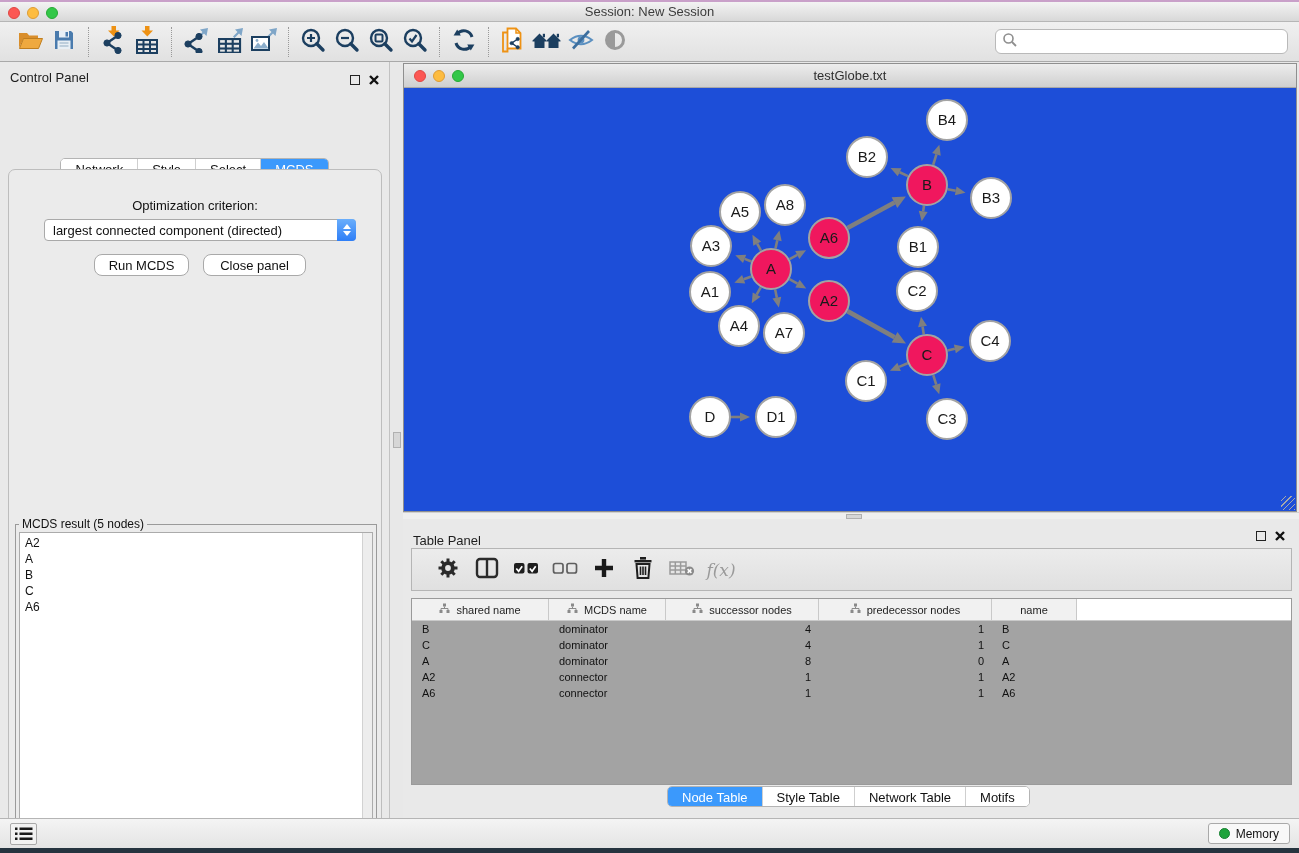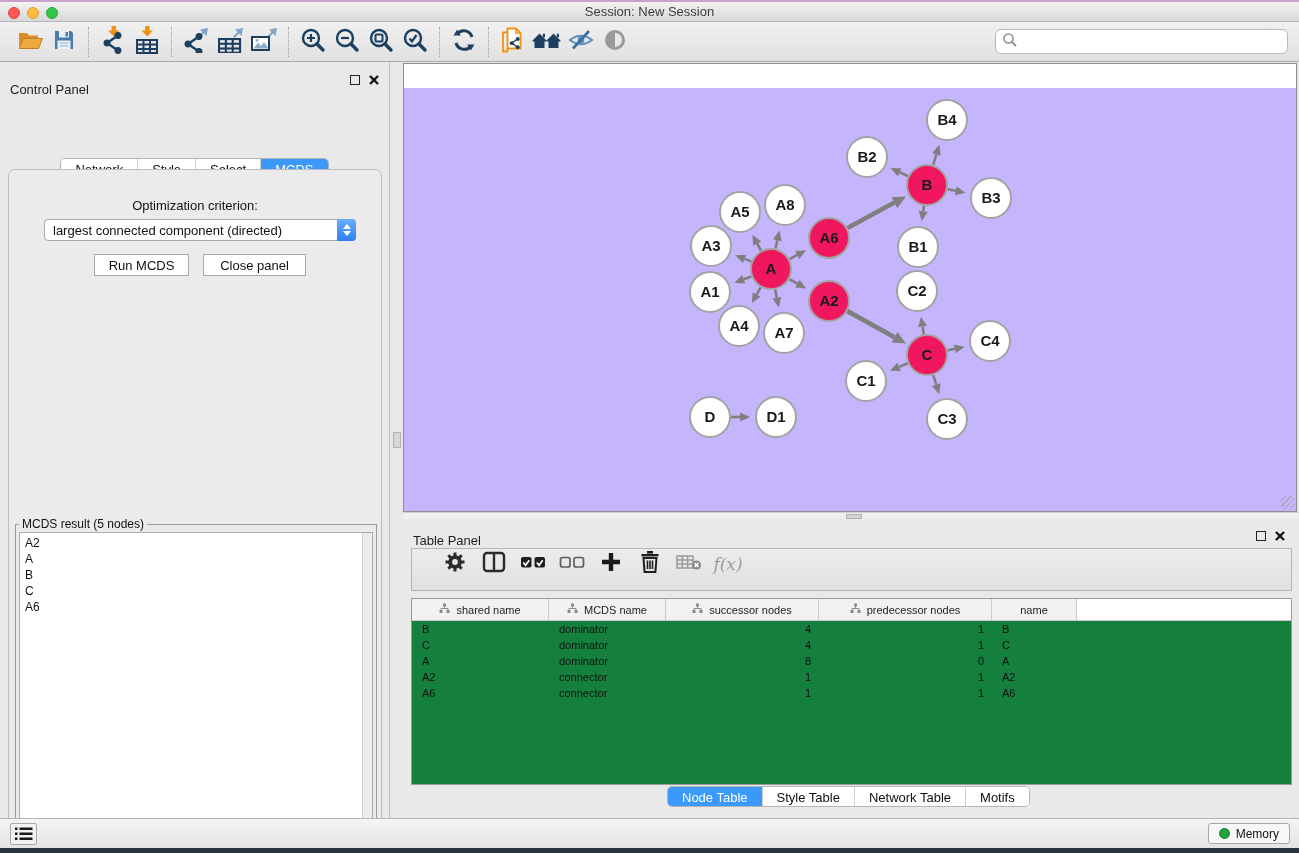--- a/index.html
+++ b/index.html
@@ -25,79 +25,79 @@
   .tb-group { display:flex; align-items:center; padding:0 7px; }
   .tb-sep { width:1px; height:30px; border-left:1px dotted #999; }
   .tb-btn { width:34px; height:32px; display:flex; align-items:center; justify-content:center; }
   #search-box { margin-left:auto; margin-right:11px; width:293px; height:25px; background:#fff;
     border:1px solid #b9b9b9; border-radius:6px; display:flex; align-items:center; padding-left:6px; }
   #search-box input { border:none; outline:none; flex:1; font-size:12px; background:transparent; height:20px; }
 
   
   #control-panel { position:absolute; left:0; top:62px; width:390px; height:756px;
     background:#e9e9e9; border-right:1px solid #c2c2c2; }
-  .panel-header { position:absolute; left:10px; top:20px; font-size:13px; color:#1e1e1e; }
+  .panel-header { position:absolute; left:10px; top:8px; font-size:13px; color:#1e1e1e; }
   .panel-ctrls { position:absolute; right:10px; top:9px; display:flex; gap:9px; align-items:center; }
   .float-box { width:10px; height:10px; border:1.5px solid #222; display:inline-block; }
 
   .seg-tabs { position:absolute; top:96px; left:0; width:100%; display:flex; justify-content:center; }
   .seg-wrap { display:flex; border:1px solid #b4b4b4; border-radius:5px; overflow:hidden; background:#fff; height:20px; }
   .seg-tab { font-size:13px; color:#111; background:#fff; border:none; border-left:1px solid #cfcfcf;
     padding:0 14px; height:20px; line-height:19px; cursor:default; }
   .seg-tab:first-child { border-left:none; }
   .seg-tab.active { background:#3b99fc; color:#fff; }
 
   #cp-body { position:absolute; left:8px; top:107px; width:374px; height:696px;
     background:#ebebeb; border:1px solid #bdbdbd; border-radius:7px; }
   #opt-label { position:absolute; top:28px; width:100%; text-align:center; font-size:13px; color:#111; }
   #mcds-dropdown { position:absolute; left:35px; top:49px; width:312px; height:22px; background:#fff;
     border:1px solid #a9a9a9; border-radius:4px; display:flex; align-items:center; }
   #mcds-dropdown .dd-text { flex:1; font-size:13px; color:#111; padding-left:8px; white-space:nowrap; overflow:hidden; }
   #mcds-dropdown .dd-stepper { width:19px; height:22px; margin-right:-1px; border-radius:0 4px 4px 0;
     background:linear-gradient(#6aaefb,#2e7ef7); display:flex; flex-direction:column; align-items:center; justify-content:center; gap:2px; }
   .chev-up { width:0; height:0; border-left:4px solid transparent; border-right:4px solid transparent; border-bottom:5px solid #fff; }
   .chev-dn { width:0; height:0; border-left:4px solid transparent; border-right:4px solid transparent; border-top:5px solid #fff; }
-  .cp-btn { position:absolute; top:84px; height:22px; background:#fff; border:1px solid #a9a9a9; border-radius:0;
+  .cp-btn { position:absolute; top:84px; height:22px; background:#fff; border:1px solid #a9a9a9; border-radius:8px;
     font-size:13px; color:#111; font-family:inherit; }
   #run-btn { left:85px; width:95px; }
   #closepanel-btn { left:194px; width:103px; }
 
   #mcds-fieldset { position:absolute; left:6px; top:347px; width:362px; height:344px;
     border:1px solid #9a9a9a; }
   #mcds-fieldset legend { font-size:12px; color:#111; margin-left:3px; padding:0 3px; }
   #mcds-list { position:absolute; left:3px; right:3px; top:1px; bottom:3px; background:#fff; border:1px solid #ababab; }
   #mcds-scroll { position:absolute; right:0; top:0; bottom:0; width:10px; background:#ededed; border-left:1px solid #d2d2d2; }
   .mcds-item { font-size:12px; color:#111; line-height:16px; padding-left:5px; }
 
   
   #network-window { position:absolute; left:403px; top:63px; width:894px; height:449px;
     border:1px solid #8f8f8f; background:#fff; }
   #nw-titlebar { position:absolute; left:0; top:0; width:100%; height:24px;
     background:linear-gradient(#ededed,#cfcfcf); border-bottom:1px solid #a8a8a8; display:flex; align-items:center; }
   #nw-titlebar .lights { top:6px; left:10px; }
   #nw-titlebar .title { width:100%; text-align:center; font-size:13px; color:#2f2f2f; }
-  #nw-content { position:absolute; left:0; top:24px; right:0; bottom:0; background:#c4b5fd;font-weight:bold; }
+  #nw-content { position:absolute; left:0; top:24px; right:0; bottom:0; background:#1d4ed8; }
   #graph-svg { position:absolute; left:0; top:0; }
   #resize-grip { position:absolute; right:1px; bottom:1px; width:14px; height:14px;
     background:repeating-linear-gradient(135deg, transparent 0 3px, #a8a8a8 3px 4px); }
 
   
   #v-divider { position:absolute; left:391px; top:62px; width:12px; height:756px; background:#e8e8e8; }
   #v-divider .handle { position:absolute; left:2px; top:370px; width:8px; height:16px; background:#d6d6d6; border:1px solid #b0b0b0; }
   #h-divider { position:absolute; left:403px; top:512px; width:896px; height:7px; background:#efefef; border-top:1px solid #d0d0d0; }
   #h-divider .handle { position:absolute; left:443px; top:1px; width:16px; height:5px; background:#d6d6d6; border:1px solid #b0b0b0; }
 
   
   #table-panel { position:absolute; left:403px; top:519px; width:896px; height:299px; background:#e9e9e9; }
   #tp-toolbar { position:absolute; left:8px; top:29px; width:881px; height:43px;
-    background:linear-gradient(#ececec,#e0e0e0); border:1px solid #b5b5b5; display:flex; padding-left:29px; gap:11px; }
+    background:linear-gradient(#ececec,#e0e0e0); border:1px solid #b5b5b5; display:flex; align-items:center; padding-left:22px; gap:11px; }
   .tp-btn { width:28px; height:30px; display:flex; align-items:center; justify-content:center; }
   .fx-glyph { font-family:"DejaVu Serif","Liberation Serif",serif; font-style:italic; font-size:17px; color:#9a9a9a; }
 
-  #node-table { position:absolute; left:8px; top:79px; width:881px; height:187px; background:#15803d; border:1px solid #9a9a9a; }
+  #node-table { position:absolute; left:8px; top:79px; width:881px; height:187px; background:#a3a3a3; border:1px solid #9a9a9a; }
   #nt-header { display:flex; height:22px; background:#f1f1f1; border-bottom:1px solid #c9c9c9; }
   .nt-hcell { display:flex; align-items:center; justify-content:center; gap:6px; font-size:11px; color:#1e1e1e;
     border-right:1px solid #c9c9c9; overflow:hidden; }
   .nt-hfill { flex:1; background:#fff; border-right:none; }
   .nt-row { display:flex; height:16px; align-items:center; }
   .nt-cell { font-size:11px; color:#111; overflow:hidden; white-space:nowrap; }
   .nt-cell.left { text-align:left; padding-left:10px; }
   .nt-cell.right { text-align:right; padding-right:8px; }
 
   #tp-tabs { position:absolute; left:264px; top:267px; }
@@ -336,20 +336,28 @@
         </div>
       </fieldset>
     </div>
   </div>
 
   <div id="v-divider">
       <div class="handle"></div>
     </div>
 
   <div id="network-window">
+    <div id="nw-titlebar">
+      <div class="lights">
+        <div class="light red"></div>
+        <div class="light yellow"></div>
+        <div class="light green"></div>
+      </div>
+      <div class="title">testGlobe.txt</div>
+    </div>
     <div id="nw-content">
       <svg id="graph-svg" width="892" height="423">
           <line x1="356.96678911489033" y1="162.55183804995966" x2="353.1997900887594" y2="155.62542048578348" stroke="#7f7f7f" stroke-width="2.6"></line>
           <polygon points="348.42207061965956,146.84058146195474 357.1529676494823,153.47544672468854 349.2466125280365,157.77539424687842" fill="#7f7f7f"></polygon>
           <line x1="371.4876344549141" y1="160.4850996346785" x2="373.3069123630044" y2="152.16840062626542" stroke="#7f7f7f" stroke-width="2.6"></line>
           <polygon points="375.44388115105875,142.3994004523028 377.7029624412876,153.13003658088988 368.91086228472125,151.20676467164097" fill="#7f7f7f"></polygon>
           <line x1="347.39133153665693" y1="173.4833437557185" x2="340.61486022287374" y2="170.88569641876828" stroke="#7f7f7f" stroke-width="2.6"></line>
           <polygon points="331.2773990498533,167.30633630244375 342.2255722752198,166.68383889090904 339.0041481705277,175.0875539466275" fill="#7f7f7f"></polygon>
           <line x1="347.35035698573034" y1="188.4088817922656" x2="339.6851023101765" y2="191.29905978468753" stroke="#7f7f7f" stroke-width="2.6"></line>
           <polygon points="330.32812944623856,194.82709873338544 338.0974847832624,187.08842199591547 341.27271983709056,195.5096975734596" fill="#7f7f7f"></polygon>

